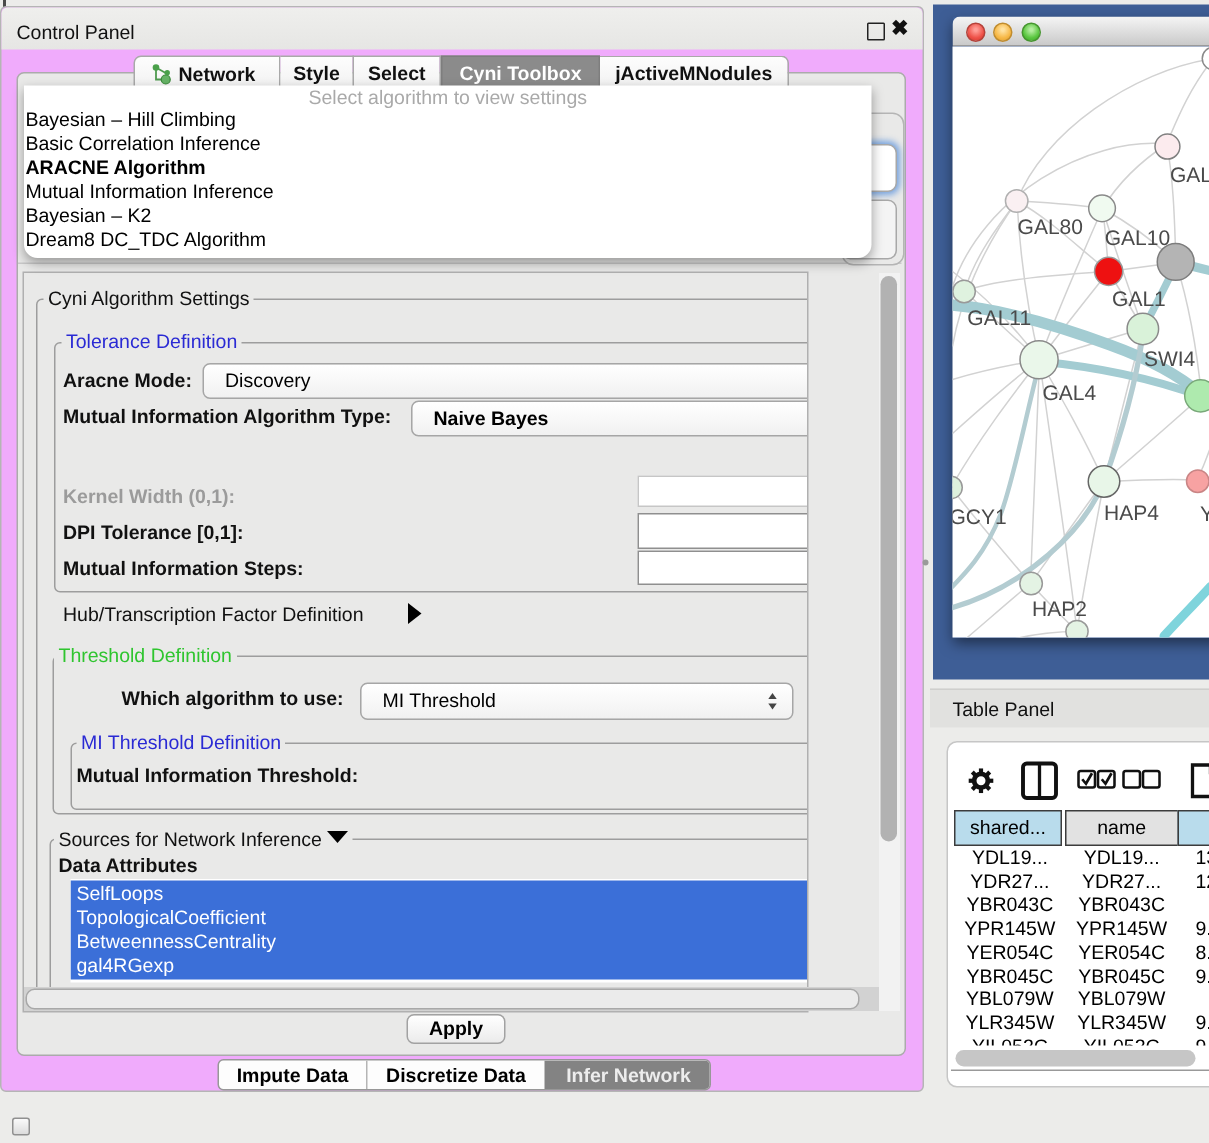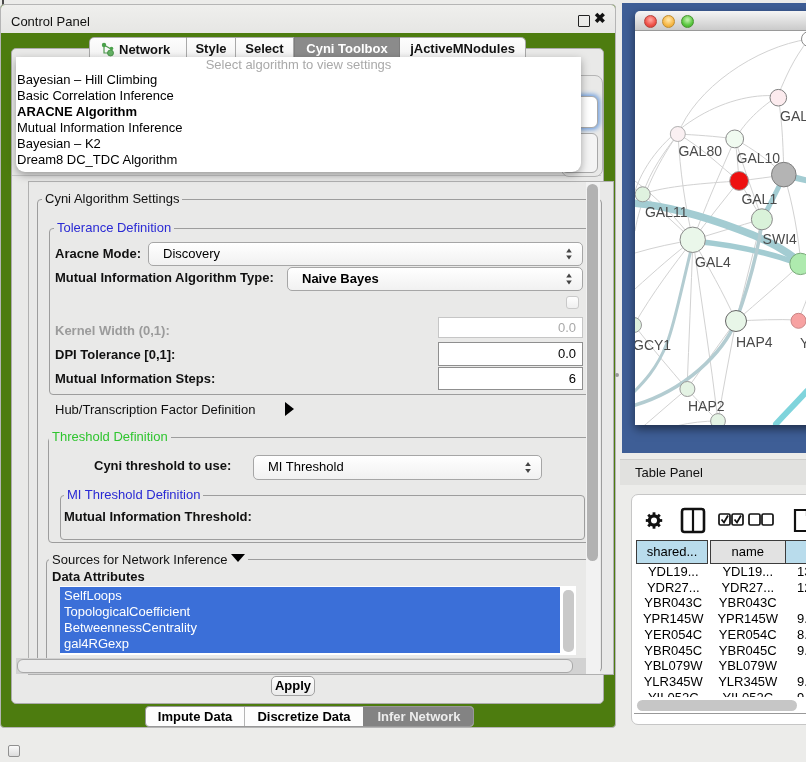--- a/index.html
+++ b/index.html
@@ -12,21 +12,21 @@
   .combo{position:absolute;background:linear-gradient(#ffffff,#f1f1f1);border:1px solid #a6a6a6;border-radius:5px;font-size:13px;color:#000;}
   .combo .ar{position:absolute;right:9px;top:0;bottom:0;width:8px;}
   .gbox{position:absolute;border:1px solid #9d9d9d;border-radius:4px;}
   .gtitle{position:absolute;font-size:13px;background:#e9e9e8;padding:0 3px;white-space:nowrap;}
 </style>
 </head>
 <body>
 
 <div class="abs" style="left:2px;top:0;width:2px;height:5px;background:#4a4a4a;"></div>
 
-<div class="abs" id="cpwin" style="left:0;top:4px;width:616px;height:724px;background:#4d7c0f;border:1px solid #b5b5b5;border-radius:4px;box-sizing:border-box;padding-left:21px;">
+<div class="abs" id="cpwin" style="left:0;top:4px;width:616px;height:724px;background:#f0abfc;border:1px solid #b5b5b5;border-radius:4px;box-sizing:border-box;padding-left:21px;">
 
   <div class="abs" style="left:0;top:0;width:100%;height:28px;background:linear-gradient(#efefed,#e6e6e4);border-radius:4px 4px 0 0;"></div>
   <div class="lbl" style="left:10px;top:8.5px;">Control Panel</div>
   <div class="abs" style="left:577px;top:10px;width:10px;height:10px;border:1.5px solid #222;border-radius:1px;"></div>
   <div class="abs" style="left:593px;top:5px;font-size:14px;font-weight:bold;color:#111;">✖</div>
 
   <div class="abs" style="left:10px;top:43px;width:591px;height:654px;border:1px solid #ababab;border-radius:5px;background:#e9e9e8;"></div>
 
   <div class="abs" id="tabs" style="left:88px;top:32px;height:23px;">
     <div class="abs tab" style="left:0;width:98px;">
@@ -46,21 +46,21 @@
     <div class="abs tabsel" style="left:205px;width:106px;">Cyni Toolbox</div>
     <div class="abs tab" style="left:311px;width:126px;border-top-right-radius:5px;">jActiveMNodules</div>
   </div>
 
   <div class="abs" style="left:11px;top:170px;width:589px;height:1px;background:#c9c9c9;"></div>
 
   <div class="abs" style="left:560px;top:70px;width:40px;height:100px;border:1px solid #b5b5b5;border-radius:8px;background:#e9e9e8;"></div>
   <div class="abs" style="left:560px;top:91px;width:35px;height:30px;background:#fff;border:1px solid #a8a8a8;border-radius:6px;box-shadow:0 0 4px 2px rgba(80,140,220,.75);"></div>
   <div class="abs" style="left:560px;top:128px;width:35px;height:38px;background:#f4f4f4;border:1px solid #a8a8a8;border-radius:6px;"></div>
 
-  <div class="abs" id="vp" style="left:14px;top:176px;width:586px;height:494px;border:1px solid #b0b0b0;background:#e9e9e8;overflow:hidden;box-sizing:border-box;margin-left:13px;">
+  <div class="abs" id="vp" style="left:14px;top:176px;width:524px;height:494px;border:1px solid #b0b0b0;background:#e9e9e8;overflow:hidden;box-sizing:border-box;">
 
     <div class="gbox" style="left:8px;top:17px;width:563px;height:471px;"></div>
     <div class="gtitle" style="left:13px;top:8.5px;color:#111;">Cyni Algorithm Settings</div>
 
     <div class="gbox" style="left:20px;top:46px;width:540px;height:165px;"></div>
     <div class="gtitle" style="left:25px;top:38px;color:#2a2ad4;">Tolerance Definition</div>
 
     <div class="lbl b" style="left:26px;top:63.5px;">Aracne Mode:</div>
     <div class="combo" style="left:119px;top:60px;width:433px;height:22px;line-height:21px;"><span style="margin-left:14px;">Discovery</span>
       <svg class="ar" width="7" height="22" viewBox="0 0 7 22">
@@ -81,21 +81,21 @@
     <div class="lbl b" style="left:26px;top:164.5px;">DPI Tolerance [0,1]:</div>
     <div class="field" style="left:409px;top:160px;width:145px;height:24px;border:1px solid #8f8f8f;box-sizing:border-box;line-height:22px;padding-right:6px;">0.0</div>
     <div class="lbl b" style="left:26px;top:189px;">Mutual Information Steps:</div>
     <div class="field" style="left:409px;top:185px;width:145px;height:23px;border:1px solid #8f8f8f;box-sizing:border-box;line-height:21px;padding-right:6px;">6</div>
 
     <div class="lbl" style="left:26px;top:219.5px;">Hub/Transcription Factor Definition</div>
     <div class="abs" style="left:256px;top:220px;width:0;height:0;border-left:9px solid #000;border-top:7px solid transparent;border-bottom:7px solid transparent;"></div>
 
     <div class="gbox" style="left:19px;top:255px;width:541px;height:104px;"></div>
     <div class="gtitle" style="left:20px;top:246.5px;color:#2fc52f;">Threshold Definition</div>
-    <div class="lbl b" style="left:65px;top:276px;">Cyni threshold to use:</div>
+    <div class="lbl b" style="left:65px;top:276px;">Which algorithm to use:</div>
     <div class="combo" style="left:224px;top:273px;width:287px;height:23px;line-height:22px;"><span style="margin-left:14px;">MI Threshold</span>
       <svg class="ar" width="7" height="23" viewBox="0 0 7 23">
           <path d="M3.5 6 L6.3 10 L0.7 10 Z" fill="#444"></path>
           <path d="M3.5 17 L6.3 13 L0.7 13 Z" fill="#444"></path>
         </svg>
     </div>
 
     <div class="gbox" style="left:31px;top:313px;width:523px;height:43px;"></div>
     <div class="gtitle" style="left:35px;top:304.5px;color:#2a2ad4;">MI Threshold Definition</div>
     <div class="lbl b" style="left:35px;top:326.5px;">Mutual Information Threshold:</div>
@@ -109,21 +109,21 @@
       <div class="abs" style="left:503px;top:4px;width:11px;height:62px;background:#c9c9c9;border-radius:5px;"></div>
     </div>
   </div>
 
   <div class="abs" style="left:585px;top:177px;width:14px;height:492px;background:#f2f2f2;"></div>
   <div class="abs" style="left:586px;top:179px;width:11px;height:377px;background:#b2b2b2;border-radius:5.5px;"></div>
 
   <div class="abs" style="left:15px;top:653px;width:570px;height:16px;background:#d2d2d2;"></div>
   <div class="abs" style="left:16px;top:654px;width:556px;height:14px;background:#ebebeb;border:1px solid #a8a8a8;border-radius:6px;box-sizing:border-box;"></div>
 
-  <div class="abs" style="left:270px;top:671px;width:44px;height:20px;background:linear-gradient(#ffffff,#ebebeb);border:1px solid #a2a2a2;border-radius:5px;box-sizing:border-box;text-align:center;font-size:13px;font-weight:bold;line-height:18px;">Apply</div>
+  <div class="abs" style="left:270px;top:671px;width:66px;height:20px;background:linear-gradient(#ffffff,#ebebeb);border:1px solid #a2a2a2;border-radius:5px;box-sizing:border-box;text-align:center;font-size:13px;font-weight:bold;line-height:18px;">Apply</div>
 
   <div class="abs" style="left:144px;top:701px;width:329px;height:21px;background:#fdfdfd;border:1px solid #989898;border-radius:4px;box-sizing:border-box;overflow:hidden;">
     <div class="abs" style="left:0;top:0;width:99px;height:21px;text-align:center;font-size:13px;font-weight:bold;line-height:20px;border-right:1px solid #b5b5b5;box-sizing:border-box;">Impute Data</div>
     <div class="abs" style="left:99px;top:0;width:118px;height:21px;text-align:center;font-size:13px;font-weight:bold;line-height:20px;box-sizing:border-box;">Discretize Data</div>
     <div class="abs" style="left:217px;top:0;width:112px;height:21px;text-align:center;font-size:13px;font-weight:bold;line-height:20px;background:#838383;color:#ededed;">Infer Network</div>
   </div>
 </div>
 
 <div class="abs" id="popup" style="left:16px;top:57px;width:565px;height:115px;background:#ffffff;border-radius:0 0 9px 9px;box-shadow:0 3px 8px rgba(0,0,0,0.35);z-index:50;">
   <div class="abs" style="left:0;top:0;width:100%;height:15px;text-align:center;font-size:13px;color:#a9a9a9;">Select algorithm to view settings</div>

